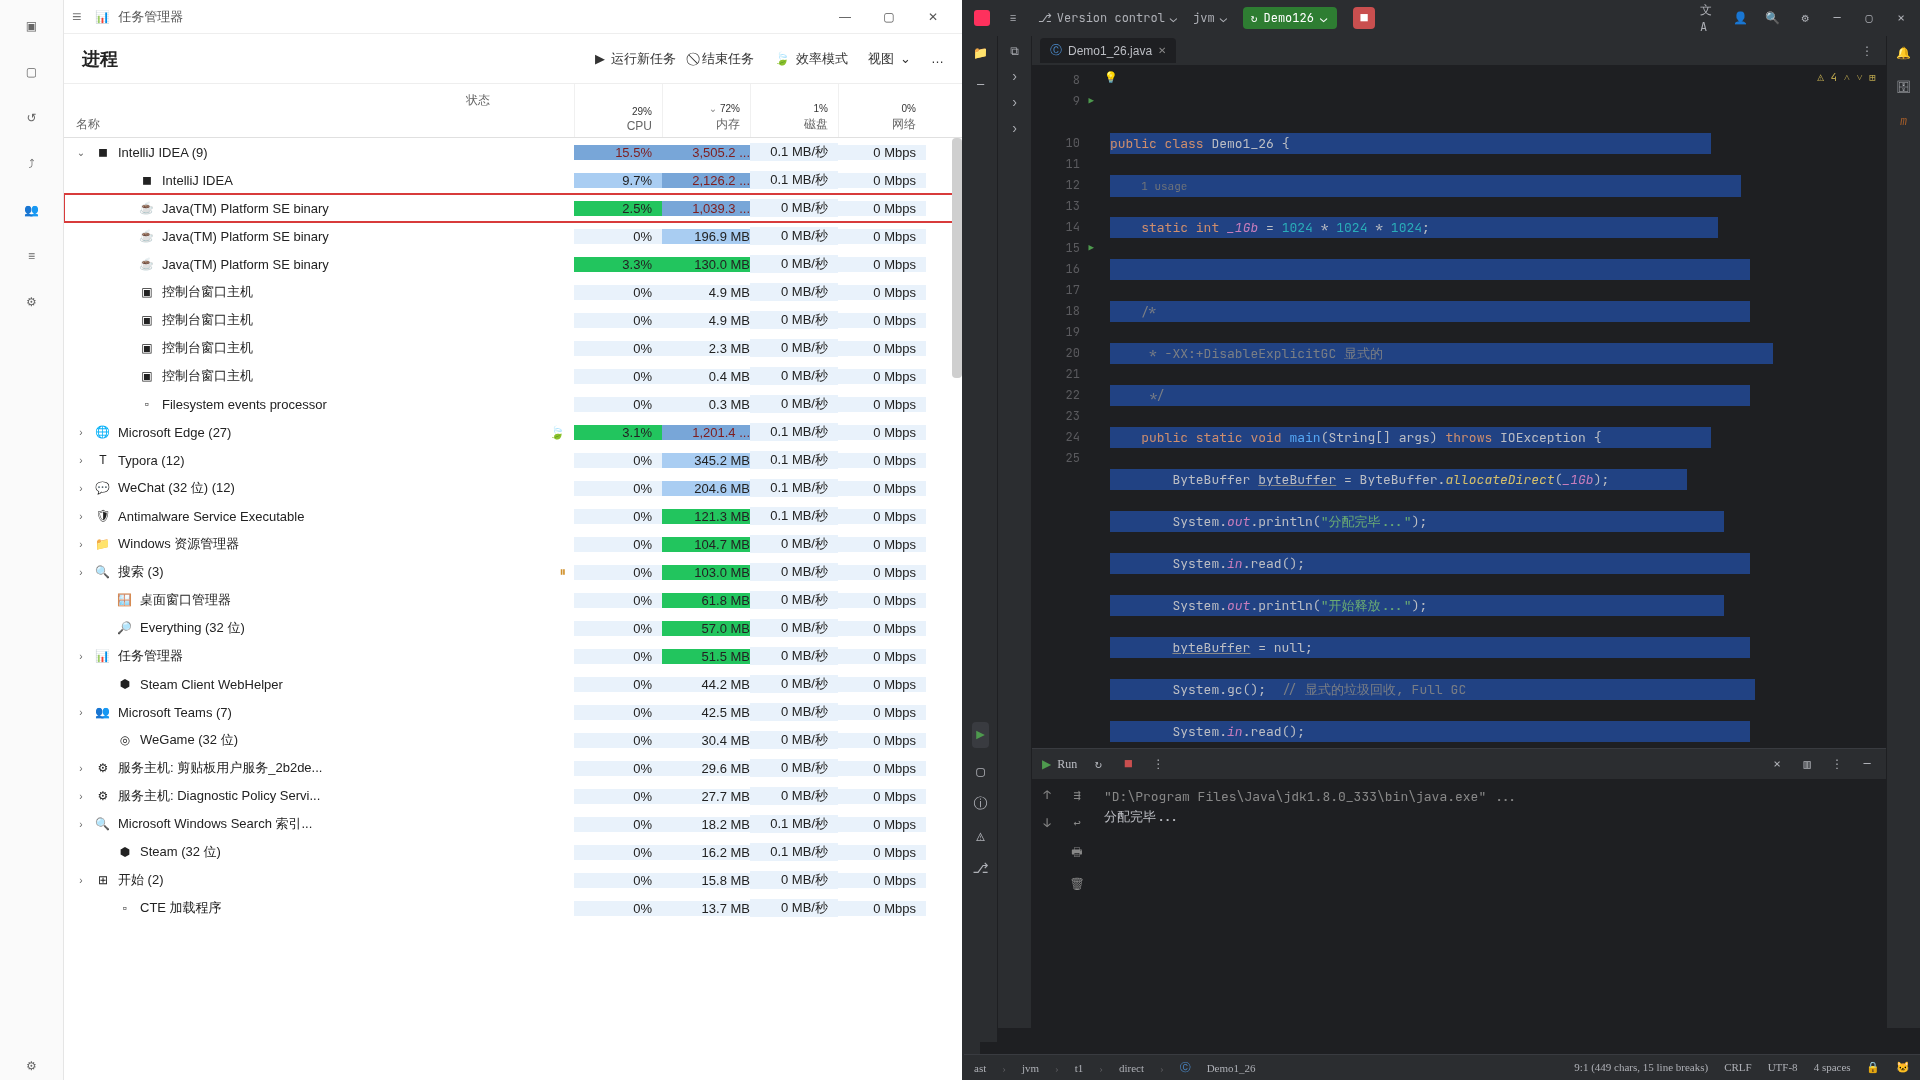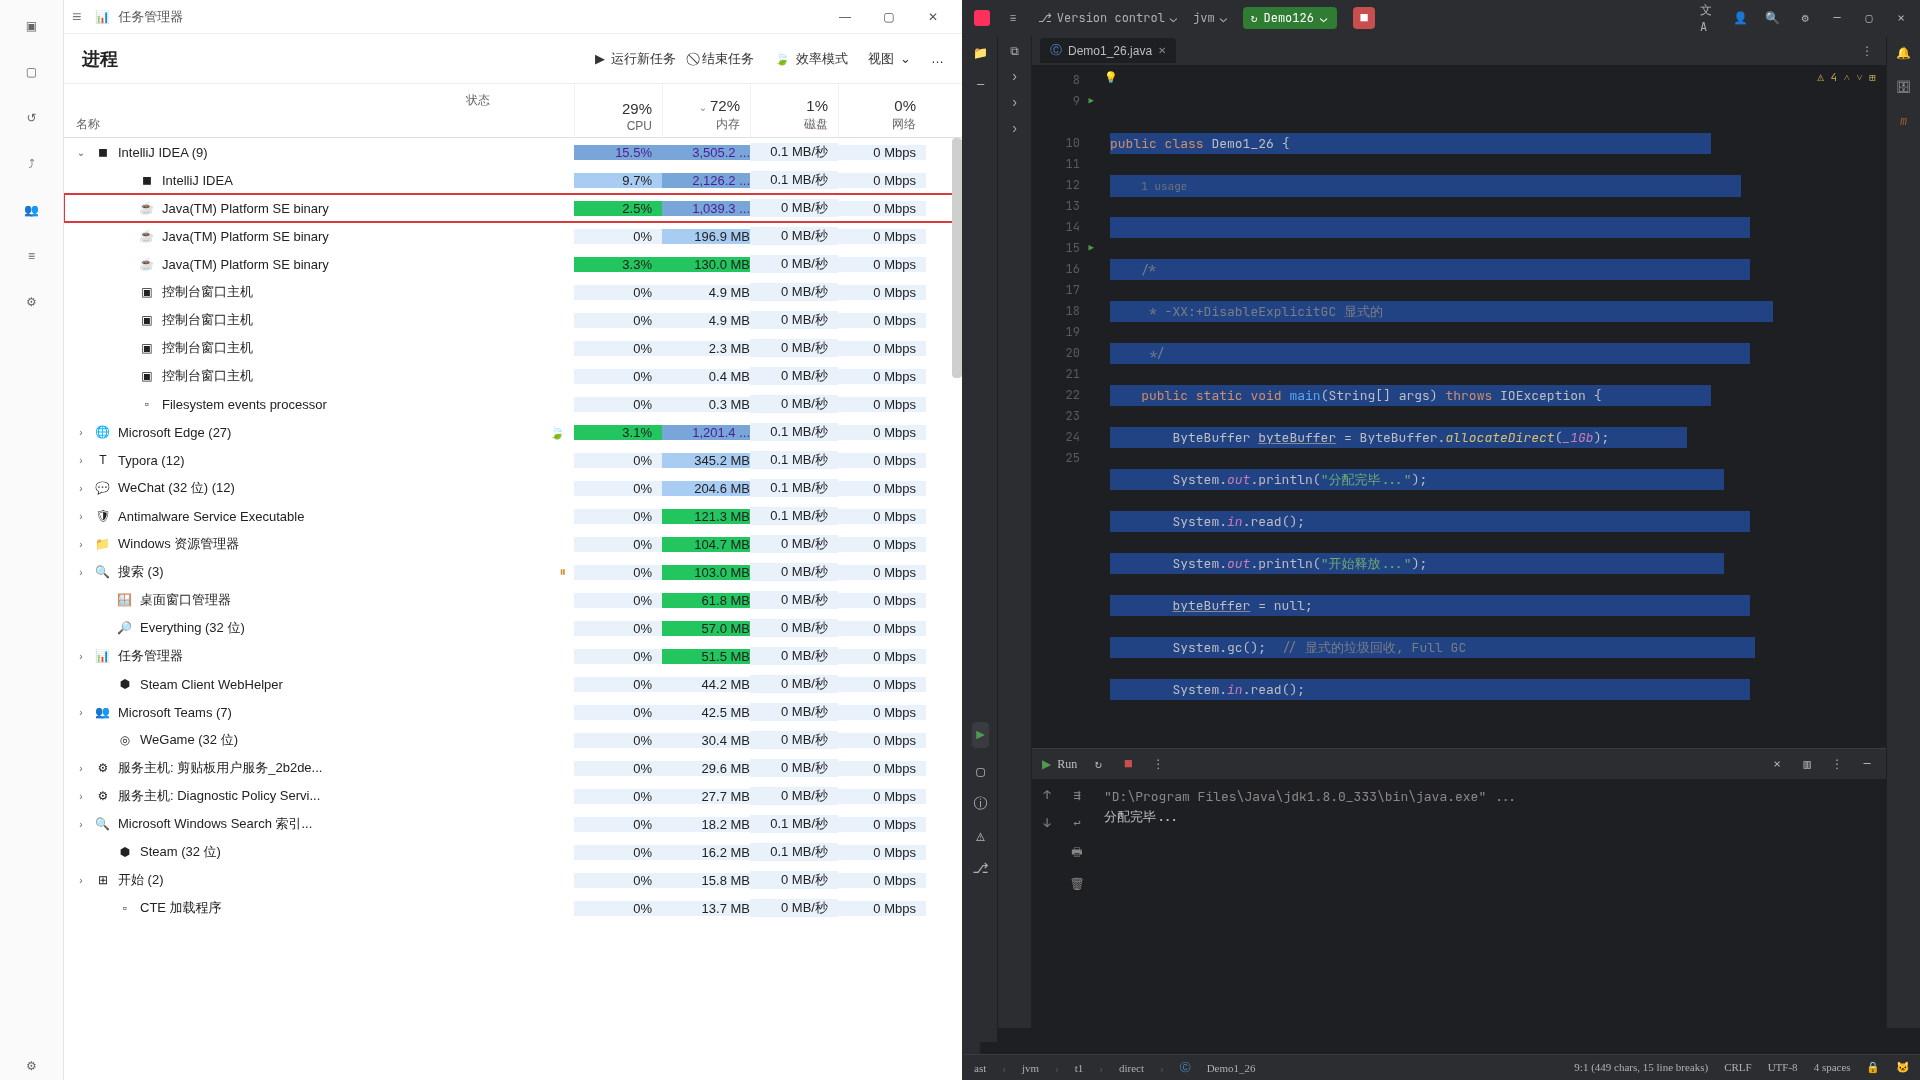--- a/index.html
+++ b/index.html
@@ -22,41 +22,41 @@
 
 .tm-toolbar { height: 50px; display: flex; align-items: center; padding: 0 18px; border-bottom: 1px solid #eee; }
 .tm-tab-title { font-size: 18px; font-weight: 600; color: #222; }
 .tm-toolbar-right { margin-left: auto; display: flex; gap: 20px; color: #333; font-size: 13px; }
 .tbtn { display: flex; align-items: center; gap: 6px; color: #333; }
 
 .tm-header { display: flex; height: 54px; border-bottom: 1px solid #e0e0e0; font-size: 12px; color: #666; }
 .col-name { width: 390px; padding: 8px 12px 4px 12px; display: flex; flex-direction: column; justify-content: flex-end; }
 .col-status { width: 120px; padding: 8px 12px 4px 12px; display: flex; flex-direction: column; justify-content: flex-start; }
 .col-cpu, .col-mem, .col-disk, .col-net { width: 88px; padding: 6px 10px 4px 10px; text-align: right; display: flex; flex-direction: column; justify-content: flex-end; border-left: 1px solid #f0f0f0; }
-.col-head-top { font-size: 15px; color: #333; margin-bottom: 2px; }
+.col-head-top { font-size: 10px; color: #333; margin-bottom: 2px; }
 .mem-head .col-head-top::before { content: "⌄ "; font-size: 10px; color: #888; }
 
 .tm-body { flex: 1; overflow: auto; position: relative; }
 .tm-scrollbar { position: absolute; right: 0; top: 0; width: 10px; height: 240px; background: #cfcfcf; border-radius: 4px; }
 
 .row { display: flex; height: 28px; align-items: center; font-size: 13px; color: #222; }
 .row.highlighted { outline: 2px solid #d83b3b; outline-offset: -1px; }
 .row .cell-name { width: 390px; display: flex; align-items: center; gap: 6px; padding-left: 10px; }
 .row .cell-status { width: 120px; display: flex; align-items: center; justify-content: flex-end; padding-right: 8px; }
 .row .cell-cpu { width: 88px; text-align: right; padding-right: 10px; }
 .row .cell-mem { width: 88px; text-align: right; padding-right: 0; }
 .row .cell-disk { width: 88px; text-align: right; padding-right: 10px; }
 .row .cell-net { width: 88px; text-align: right; padding-right: 10px; }
 .chev { width: 14px; font-size: 10px; color: #666; text-align: center; }
 .picon { width: 18px; height: 18px; display: inline-flex; align-items: center; justify-content: center; font-size: 12px; }
 
 .heat-low { background: #e9f2fb; }
 .heat-med { background: #22c55e; }
 .heat-high { background: #a9cdf2; }
-.heat-vhigh { background: #78a6d8; color: #4c1d95; }
+.heat-vhigh { background: #78a6d8; color: #7f1d1d; }
 .heat-disk { background: #e9f2fb; }
 .heat-net { background: #e9f2fb; }
 
 
 .ide { flex: 1; background: #1e1f22; color: #bcbec4; display: flex; flex-direction: column; font-family: "JetBrains Mono", Consolas, monospace; font-size: 12px; }
 .ide-titlebar { height: 36px; background: #2b2d30; display: flex; align-items: center; padding: 0 10px; gap: 16px; }
 .ide-titlebar .tb-left { display: flex; align-items: center; gap: 14px; }
 .ide-titlebar .tb-mid { display: flex; align-items: center; gap: 16px; }
 .ide-titlebar .tb-right { margin-left: auto; display: flex; align-items: center; gap: 14px; }
 .ide-icon { width: 18px; height: 18px; display: inline-flex; align-items: center; justify-content: center; color: #aeb0b6; }
@@ -615,20 +615,21 @@
             <div class="gline">21</div>
             <div class="gline">22</div>
             <div class="gline">23</div>
             <div class="gline">24</div>
             <div class="gline">25</div>
           </div>
           <div class="code-lines">
 <div class="line"></div>
 <div class="line"><span class="sel"><span class="k-orange">public class</span> <span class="k-ident">Demo1_26</span> {                                                      </span></div>
 <div class="line"><span class="sel">    <span class="usage-hint">1 usage</span>                                                                       </span></div>
+<div class="line"><span class="sel">    <span class="k-orange">static int</span> <span class="k-field">_1Gb</span><span class="k-ident"> = </span><span class="k-num">1024</span> * <span class="k-num">1024</span> * <span class="k-num">1024</span>;                                     </span></div>
 <div class="line"><span class="sel">                                                                                  </span></div>
 <div class="line"><span class="sel">    <span class="k-comment">/*</span>                                                                            </span></div>
 <div class="line"><span class="sel">    <span class="k-comment"> * -XX:+DisableExplicitGC 显式的</span>                                                  </span></div>
 <div class="line"><span class="sel">    <span class="k-comment"> */</span>                                                                           </span></div>
 <div class="line"><span class="sel">    <span class="k-orange">public static void</span> <span class="k-method">main</span>(String[] args) <span class="k-orange">throws</span> <span class="k-ident">IOException</span> {              </span></div>
 <div class="line"><span class="sel">        ByteBuffer <span class="k-under">byteBuffer</span><span> = ByteBuffer.</span><span class="k-yellowmeth">allocateDirect</span>(<span class="k-field">_1Gb</span>);          </span></div>
 <div class="line"><span class="sel">        System.<span class="k-field">out</span>.println(<span class="k-str">"分配完毕..."</span>);                                      </span></div>
 <div class="line"><span class="sel">        System.<span class="k-field">in</span>.read();                                                         </span></div>
 <div class="line"><span class="sel">        System.<span class="k-field">out</span>.println(<span class="k-str">"开始释放..."</span>);                                      </span></div>
 <div class="line"><span class="sel">        <span class="k-under">byteBuffer</span><span> = null;</span>                                                        </span></div>

